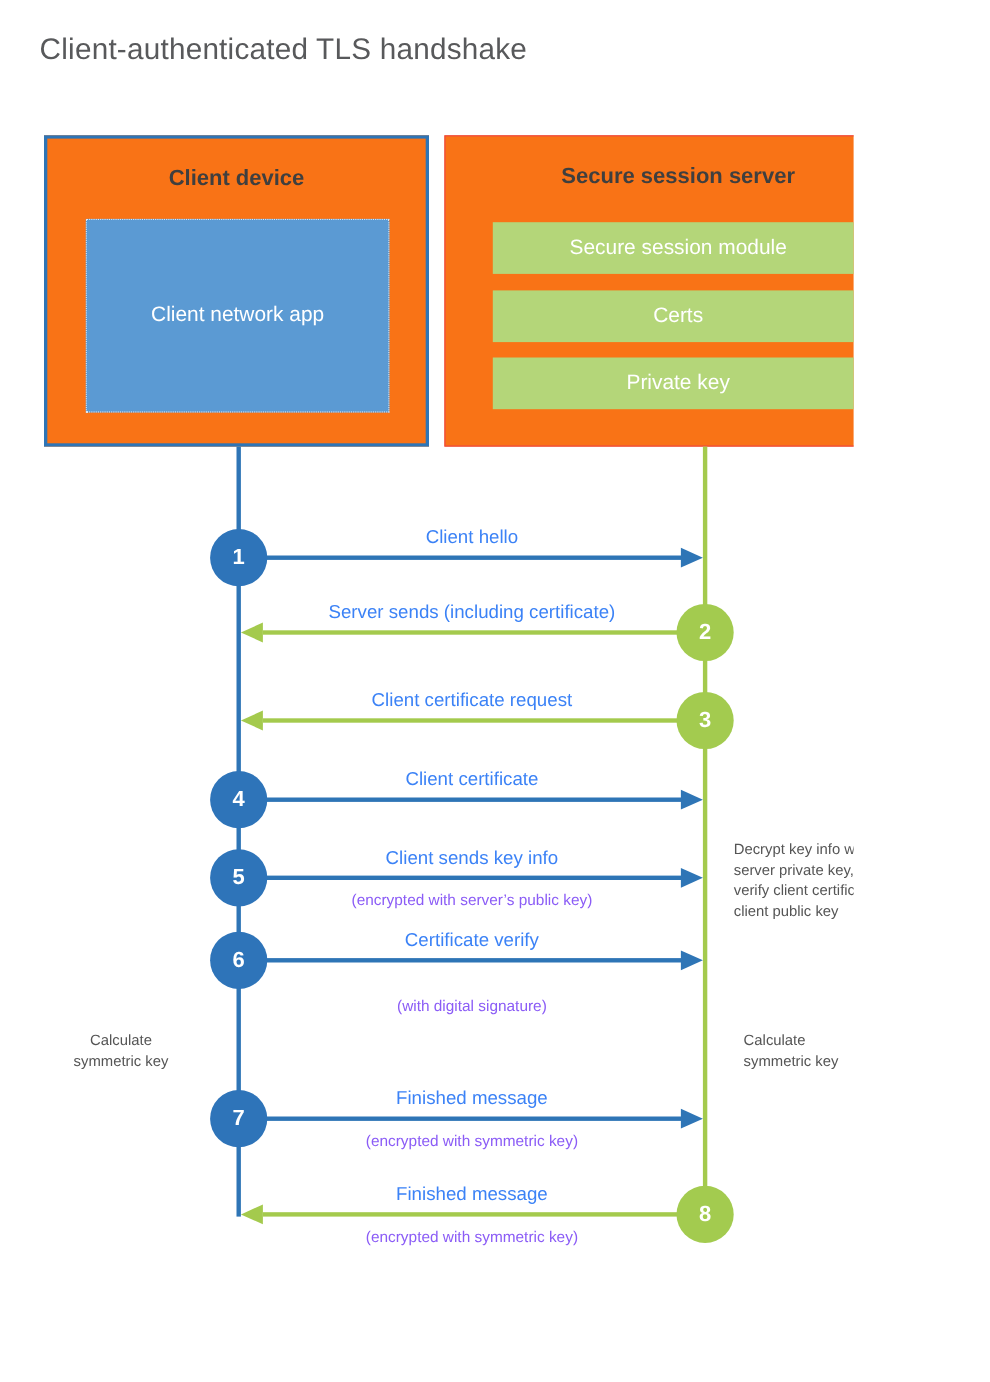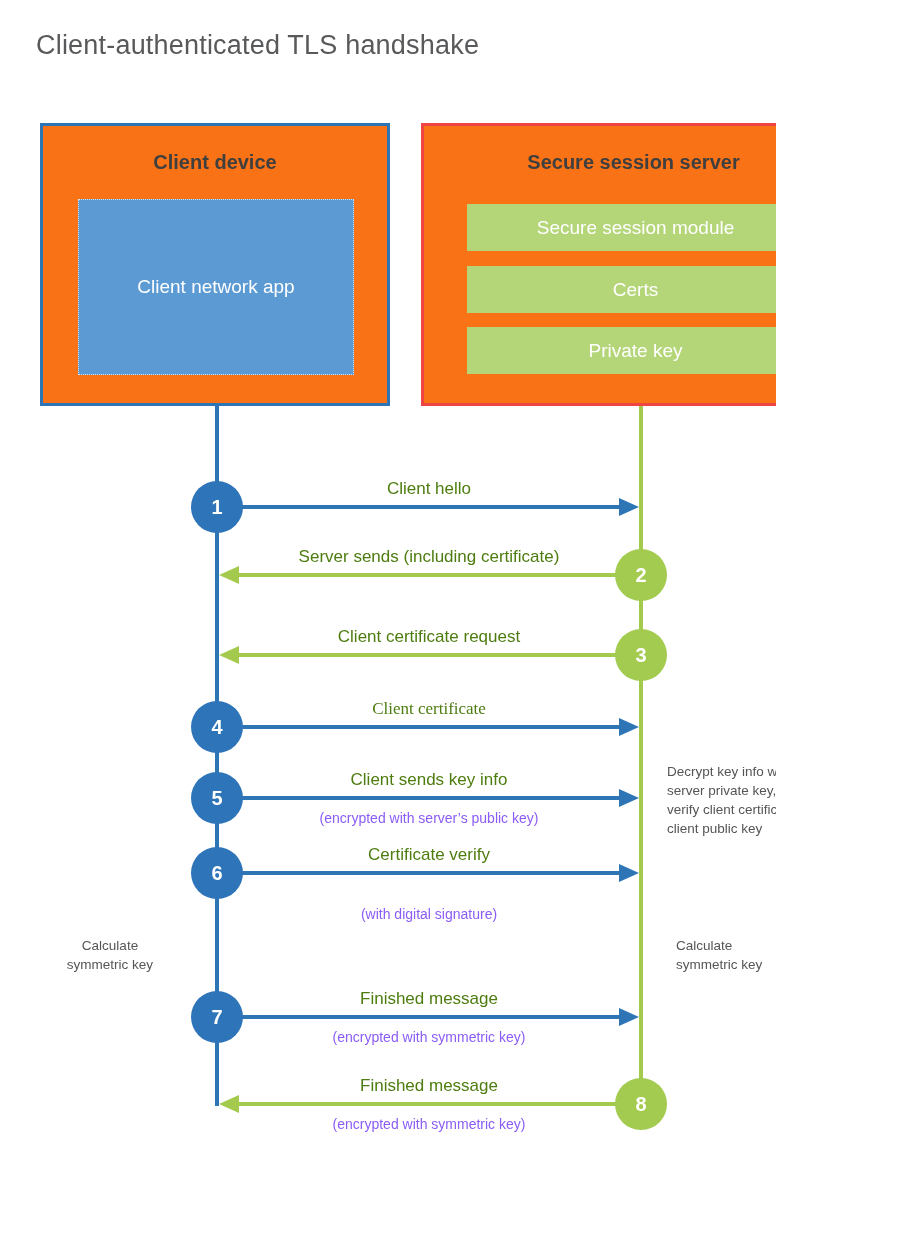--- a/index.html
+++ b/index.html
@@ -7,21 +7,21 @@
   #canvas { position:relative; width:776px; height:1256px; background:#ffffff; overflow:hidden; }
 
   .abs { position:absolute; }
 
   
   .page-title { left:36px; top:30px; font-size:27px; font-weight:400; color:#58595b; letter-spacing:0.2px; }
 
   
   .actor-box { background:#f97316; box-sizing:border-box; }
   .client-box { left:40px; top:123px; width:350px; height:283px; border:3px solid #2e75b6; }
-  .server-box { left:421px; top:123px; width:425px; height:283px; border:3px solid #ef4444; }
+  .server-box { left:404px; top:123px; width:425px; height:283px; border:1px solid #ef4444; }
   .actor-title { left:0; top:25px; width:100%; text-align:center; font-size:20px; font-weight:bold; color:#3f3f3f; }
 
   .app-box { left:35px; top:73px; width:276px; height:176px; background:#5b9ad3;
              border:1px dotted #dbe6f3; box-sizing:border-box;
              display:flex; align-items:center; justify-content:center; }
   .app-box .app-label { width:170px; text-align:center; color:#ffffff; font-size:19px; line-height:1.5; }
 
   .module-bar { left:43px; width:337px; height:47px; background:#b4d679;
                 display:flex; align-items:center; justify-content:center;
                 color:#ffffff; font-size:19px; }
@@ -42,21 +42,21 @@
   .tri { width:0; height:0; border-top:9px solid transparent; border-bottom:9px solid transparent; }
   .tri.right { border-left:20px solid #2e75b6; }
   .tri.left  { border-right:20px solid #a4ca4d; }
 
   .step-circle { width:52px; height:52px; border-radius:50%;
                  display:flex; align-items:center; justify-content:center;
                  color:#ffffff; font-size:20px; font-weight:bold; }
   .step-circle.blue  { background:#2e74b9; }
   .step-circle.green { background:#a3cb4f; }
 
-  .msg-label { left:217px; width:424px; text-align:center; font-size:17px; color:#4d7c0f; }
+  .msg-label { left:217px; width:424px; text-align:center; font-size:17px; color:#3b82f6; }
   .msg-sublabel { left:217px; width:424px; text-align:center; font-size:14px; color:#8b5cf6; }
 
   
   .note { font-size:13.5px; color:#555555; line-height:1.4; }
   .note-decrypt { left:667px; top:763px; width:162px; text-align:left; }
   .calc-left  { left:50px;  top:937px; width:120px; text-align:center; }
   .calc-right { left:676px; top:937px; width:120px; text-align:left; }
 </style>
 </head>
 <body>
@@ -97,21 +97,21 @@
   </div>
 
   <div>
     <div class="abs msg-label" style="top:627px;">Client certificate request</div>
     <div class="abs msg-line green" style="left:239px;top:653px;width:402px;"></div>
     <div class="abs tri left" style="left:219px;top:646px;"></div>
     <div class="abs step-circle green" style="left:615px;top:629px;">3</div>
   </div>
 
   <div>
-    <div class="abs msg-label" style="top:699px;font-family:Liberation Serif, serif;">Client certificate</div>
+    <div class="abs msg-label" style="top:699px;">Client certificate</div>
     <div class="abs msg-line blue" style="left:217px;top:725px;width:404px;"></div>
     <div class="abs tri right" style="left:619px;top:718px;"></div>
     <div class="abs step-circle blue" style="left:191px;top:701px;">4</div>
   </div>
 
   <div>
     <div class="abs msg-label" style="top:770px;">Client sends key info</div>
     <div class="abs msg-line blue" style="left:217px;top:796px;width:404px;"></div>
     <div class="abs tri right" style="left:619px;top:789px;"></div>
     <div class="abs step-circle blue" style="left:191px;top:772px;">5</div>

